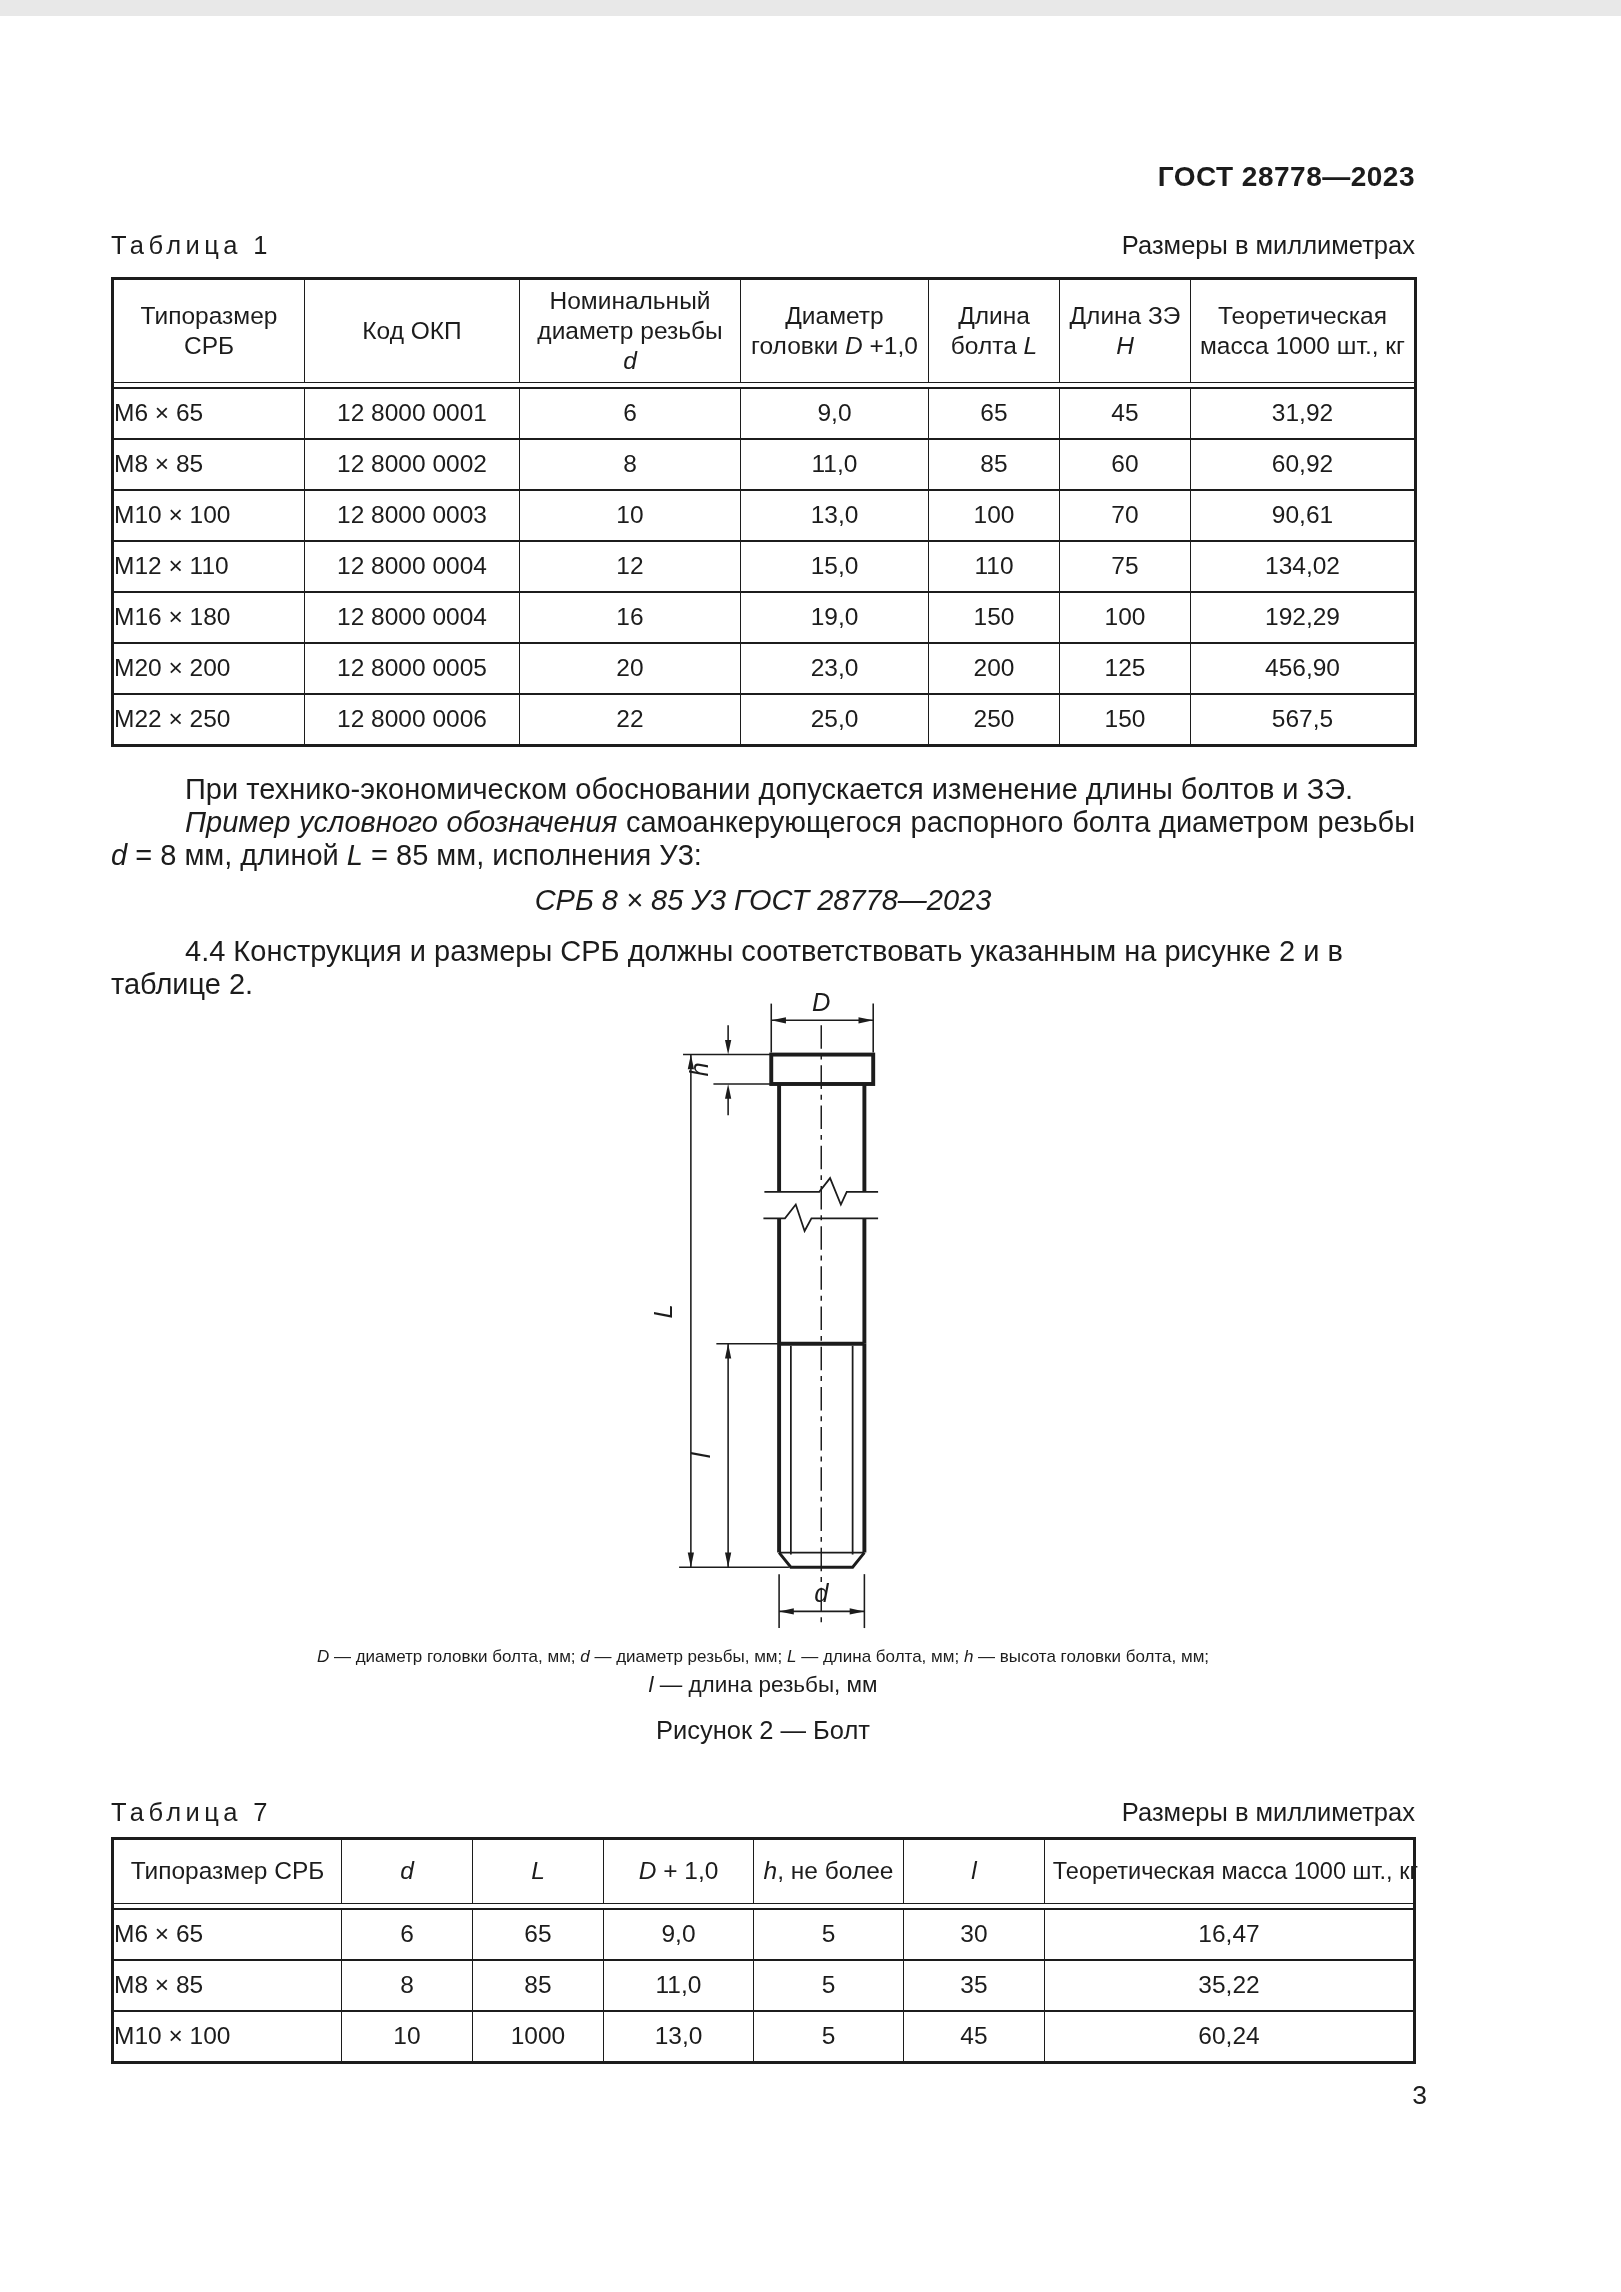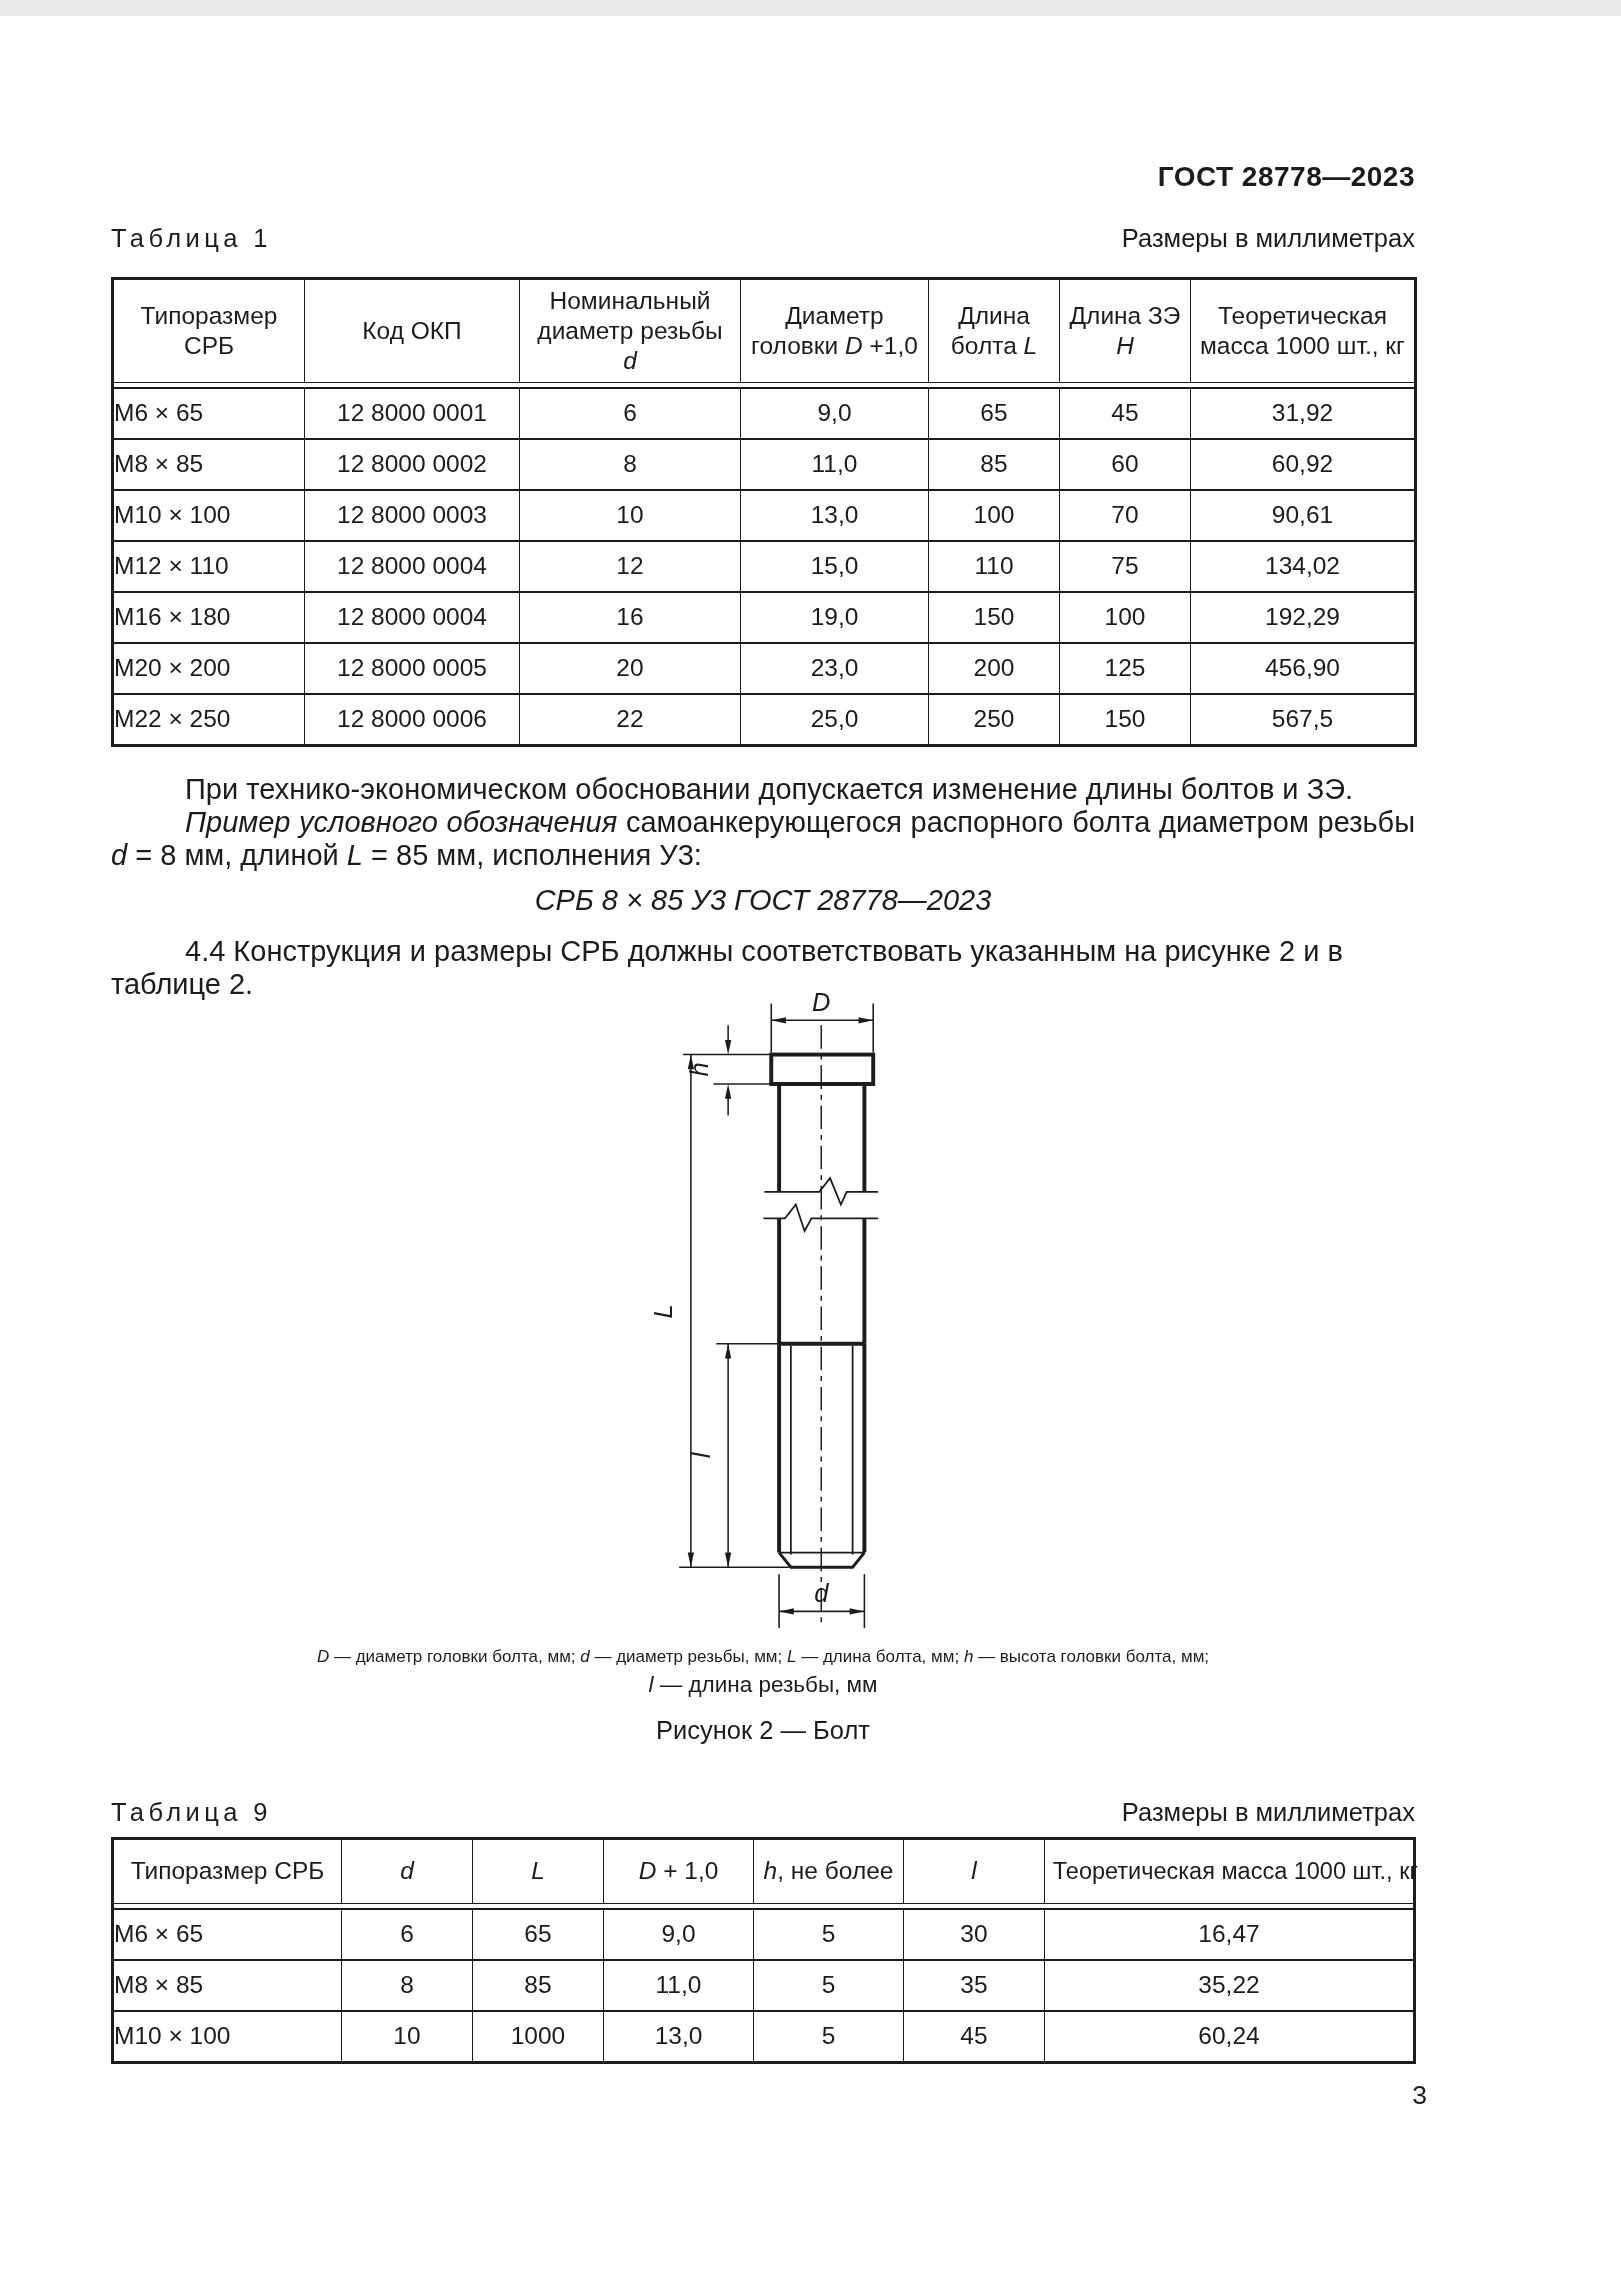--- a/index.html
+++ b/index.html
@@ -9,21 +9,21 @@
     margin:16px auto;
   }
   .gost-header {
     position:absolute; top:145px; left:111px; width:1304px;
     text-align:right; font-size:28px; font-weight:bold; letter-spacing:0.5px;
   }
   .cap-row {
     position:absolute; left:111px; width:1304px;
     display:flex; justify-content:space-between; align-items:flex-end; font-size:25.5px;
   }
-  #t1cap { top:208px;gap:37px; }
+  #t1cap { top:215px;gap:37px; }
   #t2cap { top:1782px; }
   .tbl-label { letter-spacing:4.4px; }
   .gtable {
     position:absolute; left:111px; width:1304px;
     border-collapse:collapse; table-layout:fixed;
     font-size:24.5px; border:3.4px solid #1c1c1c;
   }
   #table1 { top:261px; }
   #table2 { top:1821px; }
   .gtable th {
@@ -236,21 +236,21 @@
       <polygon points="882,1628 867,1624.8 867,1631.2" fill="#1c1c1c" stroke="none"></polygon>
     </g>
     <text x="838" y="1618" text-anchor="middle">d</text>
   </svg>
 
   <div class="body-text" id="figcap1"><i>D</i><span> — диаметр головки болта, мм; </span><i>d</i><span> — диаметр резьбы, мм; </span><i>L</i><span> — длина болта, мм; </span><i>h</i><span> — высота головки болта, мм;</span></div>
   <div class="body-text" id="figcap2"><i>l</i><span> — длина резьбы, мм</span></div>
   <div class="body-text" id="figtitle">Рисунок 2 — Болт</div>
 
   <div class="cap-row" id="t2cap">
-    <span class="tbl-label">Таблица 9</span>
+    <span class="tbl-label">Таблица 7</span>
     <span>Размеры в миллиметрах</span>
   </div>
 
   <table class="gtable" id="table2">
     <colgroup>
       <col style="width:229px">
         <col style="width:131px">
         <col style="width:131px">
       <col style="width:150px">
         <col style="width:150px">

